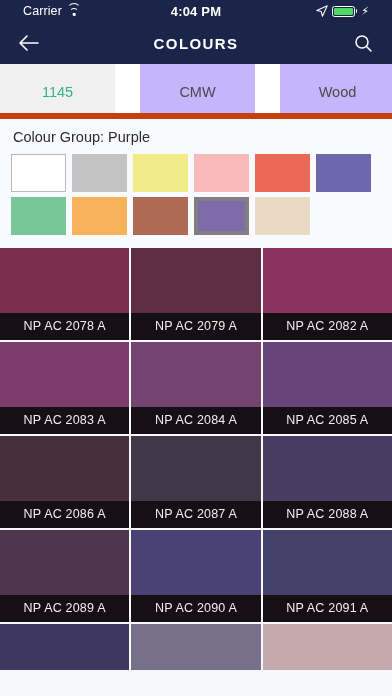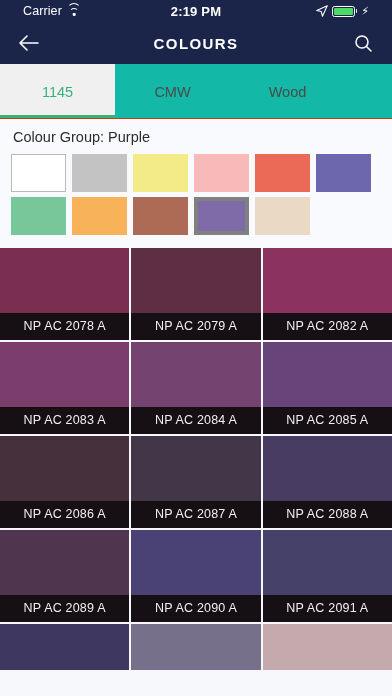--- a/index.html
+++ b/index.html
@@ -57,27 +57,28 @@
     font-size:15px; font-weight:bold; letter-spacing:1.4px;
     pointer-events:none;
   }
   .nav-btn { width:30px; height:30px; display:flex; align-items:center; justify-content:center; position:relative; z-index:2; cursor:pointer; }
   .nav-btn.right { margin-left:auto; }
 
   
   .tabbar {
     flex:0 0 55px; height:55px; background:#ffffff; display:flex;
     position:relative; overflow:hidden;
-    border-bottom:1px solid #c2410c;
+    border-bottom:6px solid #c2410c;
+    gap:25px;
   }
   .tab {
     flex:0 0 auto; width:115px; height:55px;
     display:flex; align-items:center; justify-content:center;
     font-size:14.5px; color:#4a4a4a; position:relative; cursor:pointer;
-    background:#14b8a6;
+    background:#c4b5fd;
   }
   .tab.active { background:#f0f0f0; color:#35b37b; }
   .tab.active:after {
     content:""; position:absolute; left:0; right:0; bottom:0; height:4px;
     background:#35b37b;
   }
 
   
   .group-panel { background:#f9fafd; flex:0 0 auto; padding:10px 0 8px 0; }
   .group-title {
@@ -118,21 +119,21 @@
   <div class="statusbar">
     <div class="sb-left">
       <span class="sb-carrier">Carrier</span>
       <span class="wifi-ico">
         <i class="a"></i>
           <i class="b"></i>
           <i class="c"></i>
           <u></u>
       </span>
     </div>
-    <div class="sb-center">2:19 PM</div>
+    <div class="sb-center">4:04 PM</div>
     <div class="sb-right">
       <svg class="loc-ico" viewBox="0 0 16 16">
         <path d="M15 1 L1 7.4 L7 8.8 L8.6 15 Z" fill="none" stroke="#ffffff" stroke-width="1.4" stroke-linejoin="round"></path>
       </svg>
       <span class="batt">
         <span class="batt-body">
             <span class="batt-fill"></span>
           </span>
         <span class="batt-cap"></span>
       </span>

